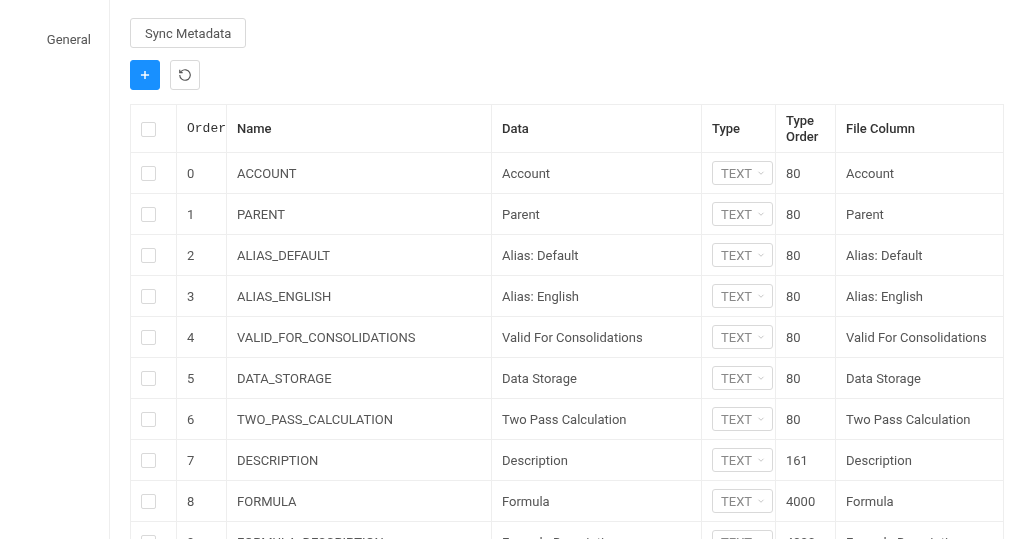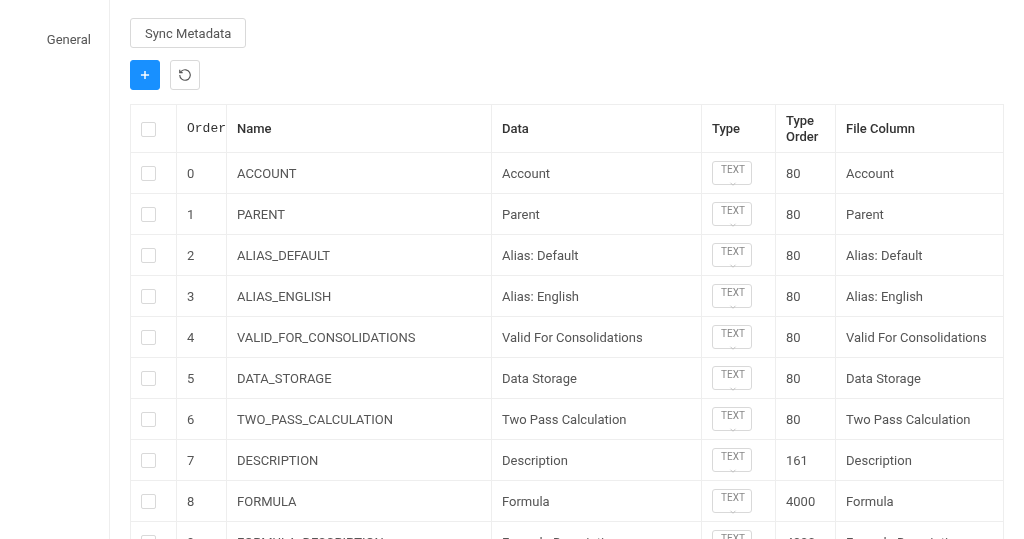--- a/index.html
+++ b/index.html
@@ -125,27 +125,26 @@
       display: inline-block;
       cursor: pointer;
       vertical-align: middle;
     }
     .type-select {
       display: inline-flex;
       align-items: center;
       border: 1px solid #d9d9d9;
       border-radius: 3px;
       padding: 2px 6px 2px 8px;
-      font-size: 10px;
+      font-size: 13px;
       color: #888;
       cursor: pointer;
       background: #fff;
       gap: 4px;
       height: 24px;
-      flex-direction: column;
     }
     .type-select svg {
       width: 10px;
       height: 10px;
     }
     .th-wrap {
       line-height: 1.2;
     }
     svg { display: block; }
   </style>

